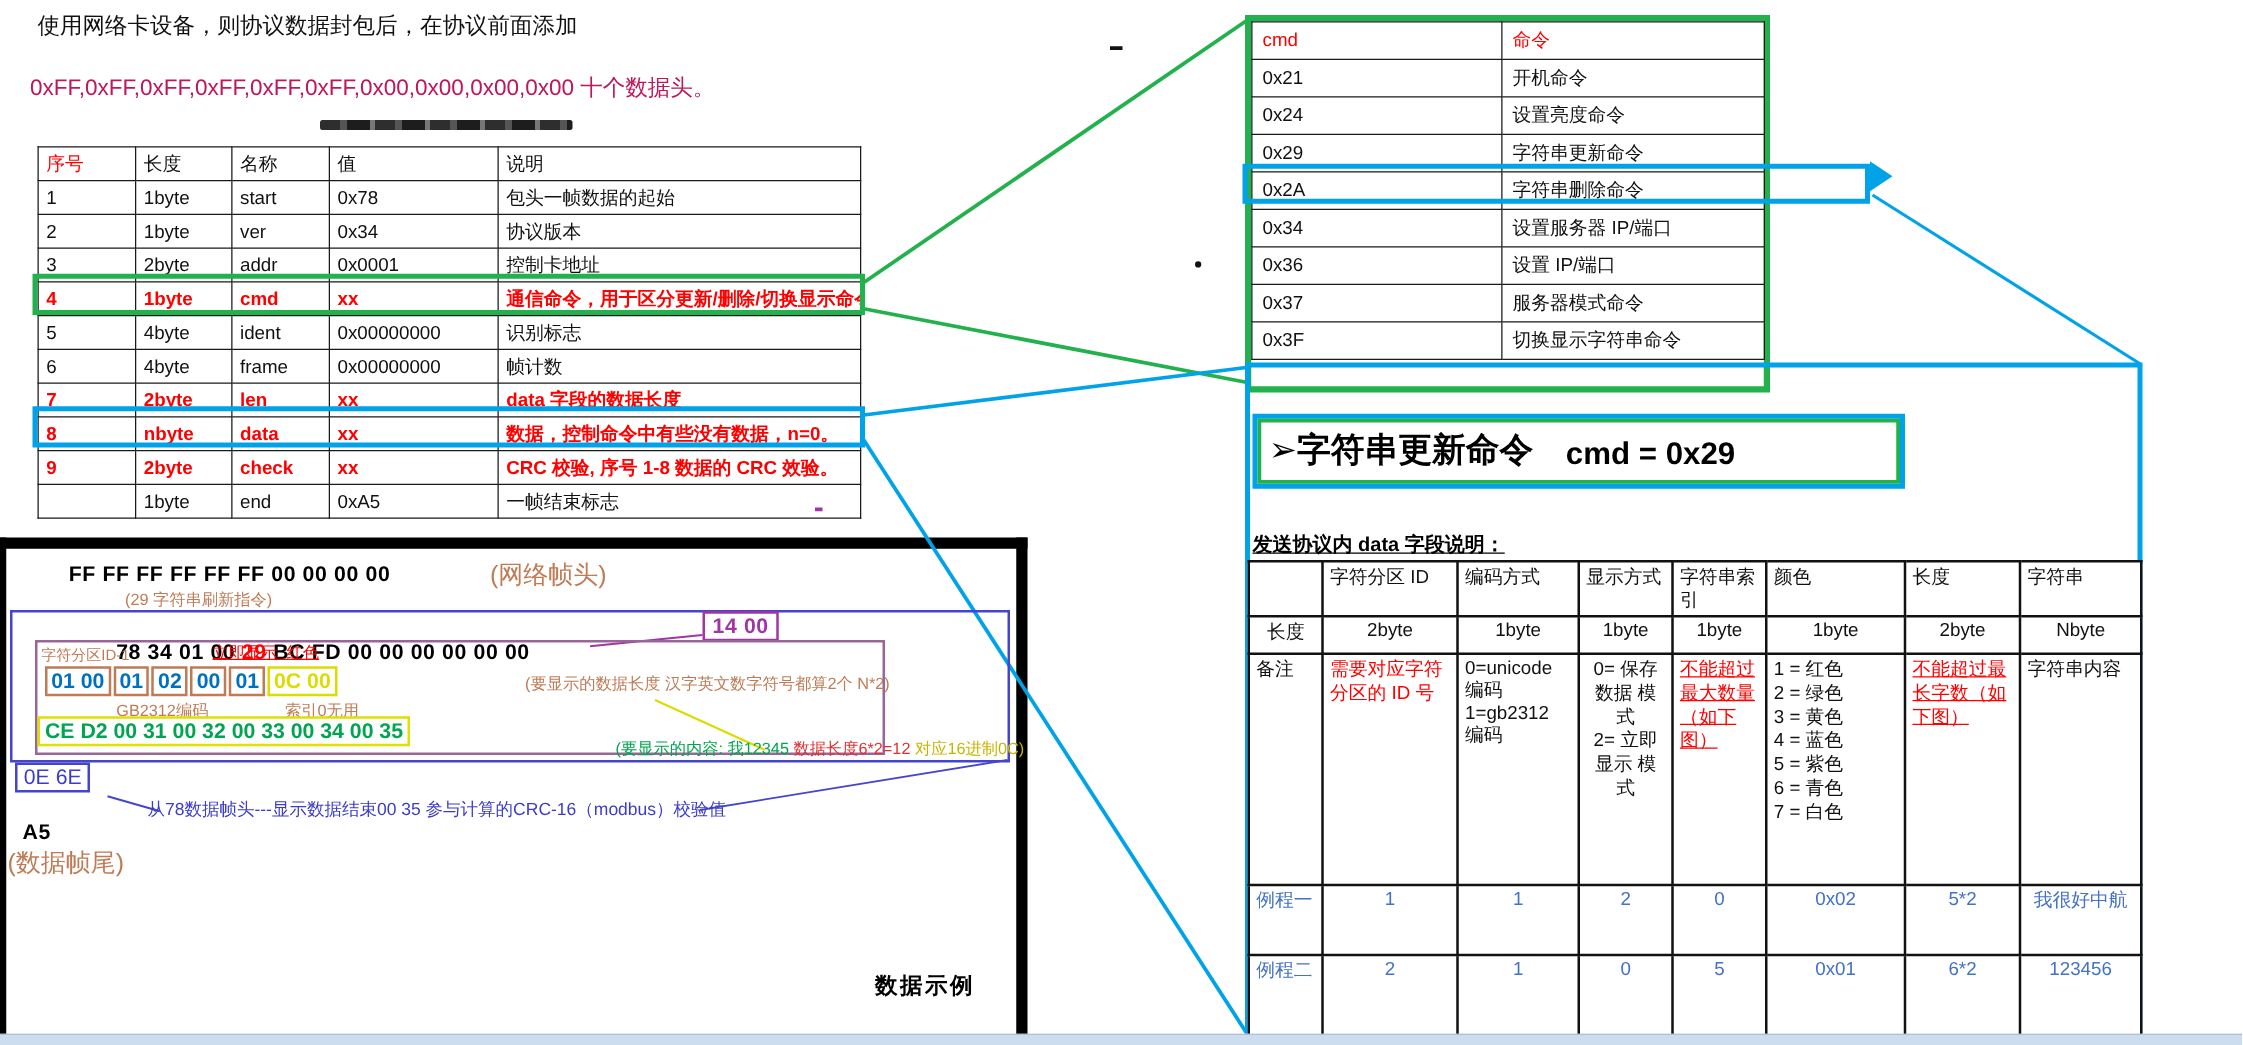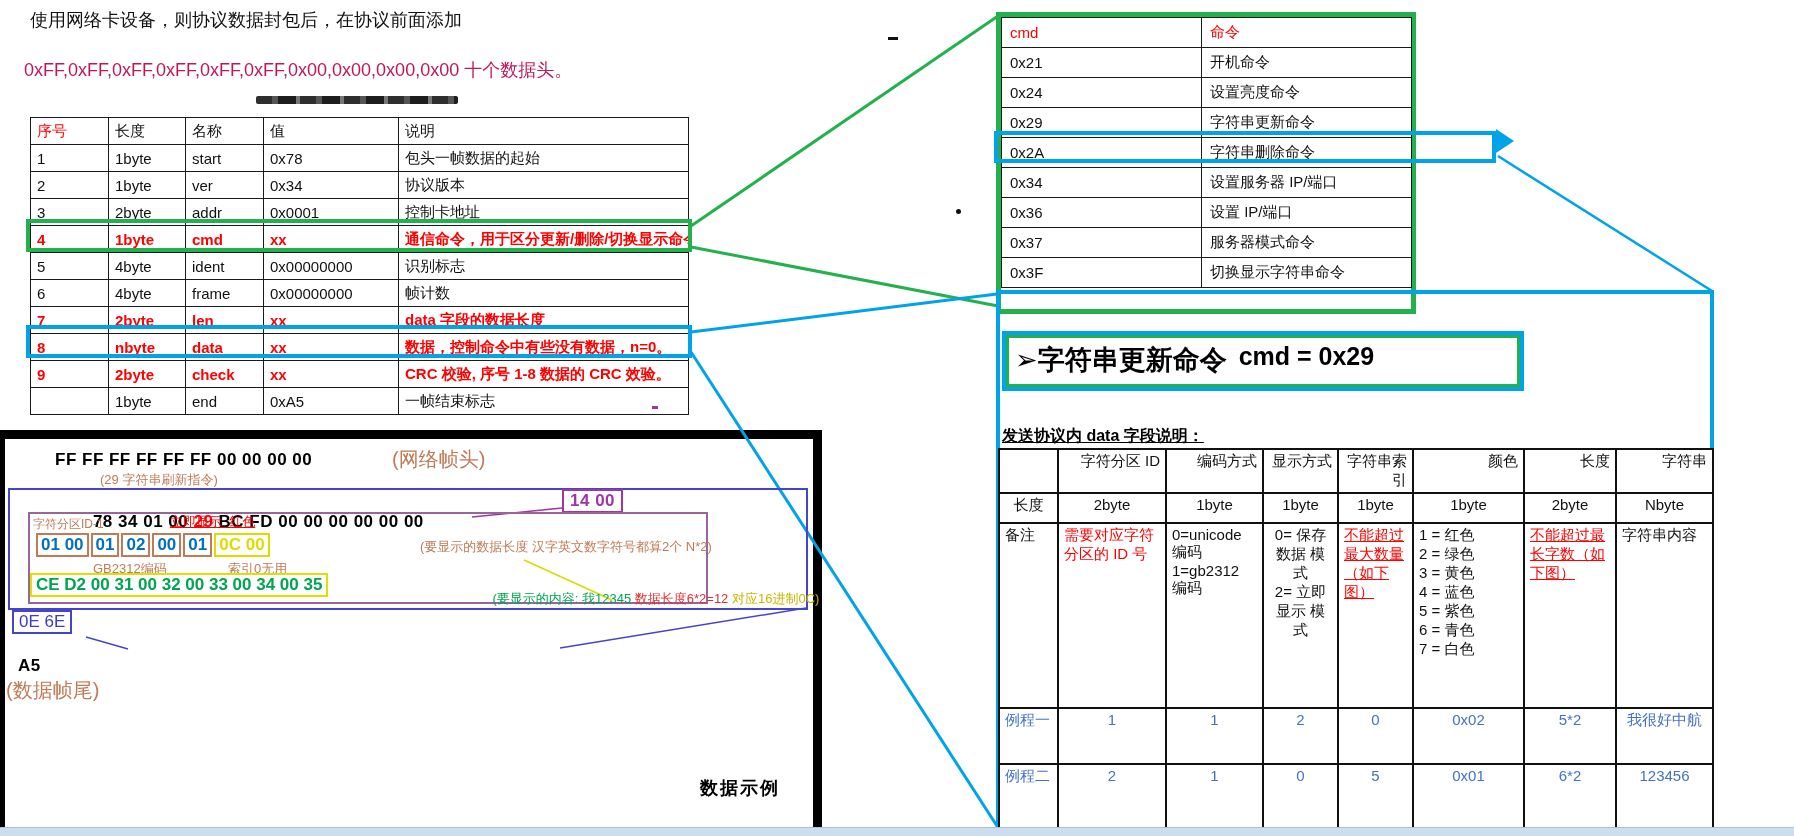--- a/index.html
+++ b/index.html
@@ -18,21 +18,21 @@
   
   .cmdbox{border:5px solid #22B14C;background:#fff;}
   table.cmdt{border-collapse:collapse;table-layout:fixed;font-size:15px;color:#111;width:410px;}
   table.cmdt td{border:1.5px solid #1a1a1a;padding:0 8px;height:29px;overflow:hidden;white-space:nowrap;}
   
   .hl-green{border:4px solid #22B14C;}
   .hl-blue{border:4px solid #00A2E8;}
   
   .bigbox{border:4px solid #00A2E8;}
   .titlebox{border:4px solid #00A2E8;background:#fff;}
-  .titlebox-inner{border:3px solid #22B14C;padding:4px 12px 6px 6px;display:flex;align-items:flex-start;gap:12px;}
+  .titlebox-inner{border:3px solid #22B14C;padding:4px 12px 6px 6px;display:flex;align-items:flex-end;gap:26px;}
   .title-main{font-size:27px;font-weight:bold;color:#000;white-space:pre;}
   .title-cmd{font-size:25px;font-weight:bold;color:#000;white-space:pre;}
   .subtitle{font-size:16px;font-weight:bold;color:#000;text-decoration:underline;white-space:pre;}
   
   table.dt{border-collapse:collapse;table-layout:fixed;font-size:15px;color:#111;background:#fff;}
   table.dt td{border:2px solid #111;padding:2px 5px;vertical-align:top;overflow:hidden;}
   .dt .cell-c{text-align:center;}
   .exrow td{color:#4472C4;text-align:center;}
   .rnote{color:#ff0000;}
   .run{color:#ff0000;text-decoration:underline;}
@@ -239,21 +239,21 @@
         <col style="width:59px">
         <col style="width:108px">
         <col style="width:97px">
         <col style="width:75px">
         <col style="width:75px">
         <col style="width:111px">
         <col style="width:92px">
         <col style="width:97px">
       </colgroup>
     <tbody>
-        <tr style="height:36px;text-align:right;">
+        <tr style="height:36px;">
       <td></td>
       <td>字符分区 ID</td>
       <td>编码方式</td>
       <td>显示方式</td>
       <td>字符串索引</td>
       <td>颜色</td>
       <td>长度</td>
       <td>字符串</td>
     </tr>
     <tr style="height:30px;">
@@ -340,20 +340,21 @@
   <div class="abs" style="left:30px;top:573px;">
     <span class="ybox">CE D2 00 31 00 32 00 33 00 34 00 35</span>
   </div>
   <div class="abs note13" style="left:478px;top:575px;">
     <span class="green-t">(要显示的内容: 我12345</span><span class="redm"> 数据长度6*2=12</span><span class="yellow-t"> 对应16进制0C)</span>
   </div>
 
   <div class="abs" style="left:12px;top:610px;">
     <span class="crcbox">0E 6E</span>
   </div>
+  <div class="abs navy note13" style="left:118px;top:639px;font-size:14px;">从78数据帧头---显示数据结束00 35 参与计算的CRC-16（modbus）校验值</div>
 
   <div class="abs hex" style="left:18px;top:656px;">A5</div>
   <div class="abs brown" style="left:6px;top:677px;font-size:20px;white-space:pre;">(数据帧尾)</div>
 
   <div class="abs caption" style="left:700px;top:776px;">数据示例</div>
 
   <div class="abs" style="left:888px;top:37px;width:10px;height:3px;background:#111;"></div>
   <div class="abs" style="left:956px;top:209px;width:5px;height:5px;border-radius:50%;background:#111;"></div>
   <div class="abs" style="left:652px;top:406px;width:6px;height:3px;background:#A035A5;"></div>
 

